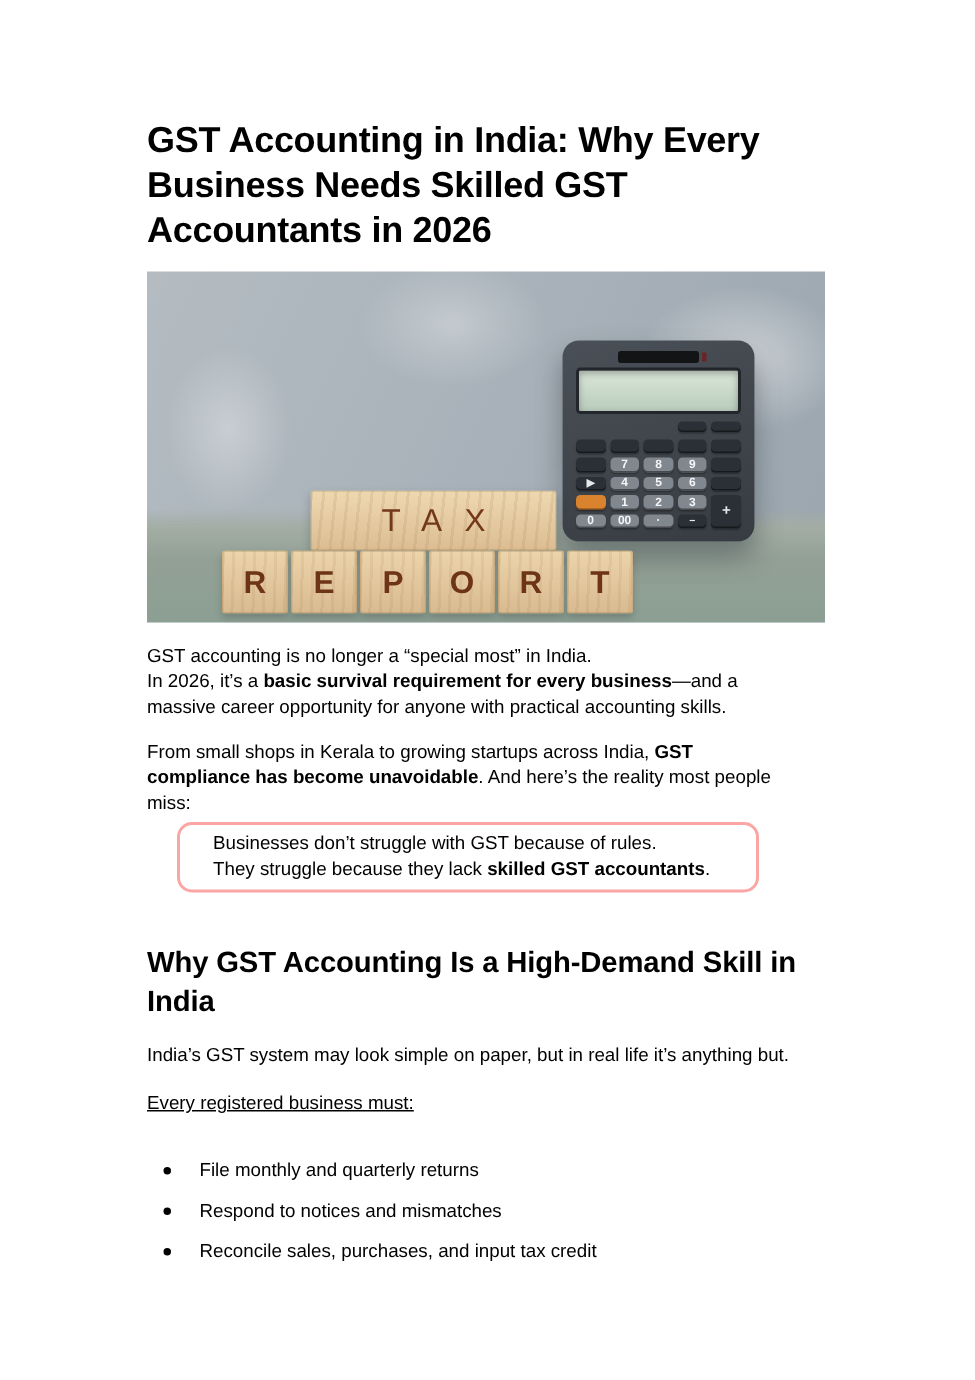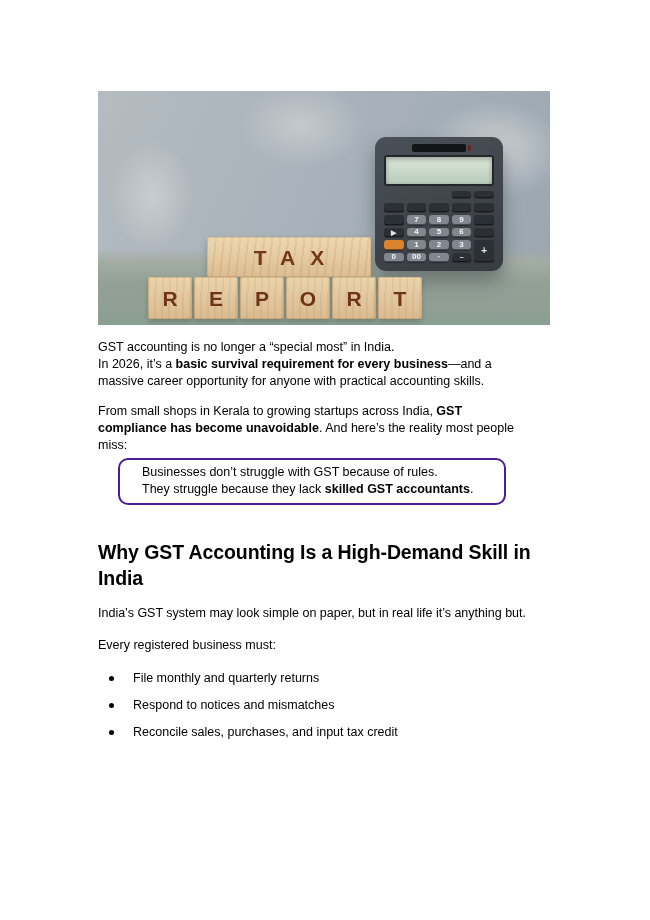--- a/index.html
+++ b/index.html
@@ -10,31 +10,31 @@
   }
   .page { padding:79px 97px 0 98px; }
 
   h1 { margin:0; font-size:24px; line-height:30px; font-weight:700; letter-spacing:-0.2px; }
   h2 { margin:34px 0 0; font-size:19.5px; line-height:26px; font-weight:700; letter-spacing:-0.1px; }
   .line { display:block; }
 
   p { margin:14px 0 0; }
   .p2 { margin-top:13px; }
   .p3 { margin-top:14px; white-space:nowrap; }
-  .p4, .p5 { margin-top:15px; }
+  .p4, .p5 { margin-top:15px;text-decoration:underline; }
   b { font-weight:700; }
 
   
   .callout {
     box-sizing:border-box; margin:4px 0 0 20px; width:388px;
-    border:2px solid #4c1d95; border-radius:10px; padding:4px 14px 5px 22px;
+    border:2px solid #fca5a5; border-radius:10px; padding:4px 14px 5px 22px;
   }
 
   
-  ul.bullets { margin:16px 0 0; padding:0; list-style:none; }
+  ul.bullets { margin:28px 0 0; padding:0; list-style:none; }
   ul.bullets li { position:relative; padding-left:35px; margin-top:10px; }
   ul.bullets li:first-child { margin-top:0; }
   ul.bullets li::before {
     content:""; position:absolute; left:11px; top:6px;
     width:5px; height:5px; border-radius:50%; background:#000;
   }
 
   
   figure.hero {
     position:relative; margin:12px 0 0; width:452px; height:234px; overflow:hidden;
@@ -87,38 +87,43 @@
   .k-sm { height:72%; align-self:center; }
   .k-empty { visibility:hidden; }
 
   .tax-block {
     position:absolute; left:109px; top:146px; width:164px; height:40px;
     background:
       repeating-linear-gradient(96deg, rgba(150,105,55,.12) 0 2px, rgba(0,0,0,0) 2px 8px),
       linear-gradient(180deg, #eed8b0, #dcbd92);
     border-radius:2px; box-shadow:0 3px 6px rgba(70,80,75,.35), inset 0 0 0 1px rgba(150,110,60,.2);
     display:flex; align-items:center; justify-content:center;
-    color:#73381a; font-weight:700; font-size:21px; letter-spacing:15px; padding-left:15px; box-sizing:border-box;
+    color:#73381a; font-weight:400; font-size:21px; letter-spacing:15px; padding-left:15px; box-sizing:border-box;
   }
   .report-row { position:absolute; left:50px; top:186px; display:flex; gap:2px; }
   .wood-letter {
     width:44px; height:42px;
     background:
       repeating-linear-gradient(92deg, rgba(150,105,55,.10) 0 2px, rgba(0,0,0,0) 2px 7px),
       linear-gradient(180deg, #ecd4ab, #d9ba90);
     border-radius:2px; box-shadow:0 3px 5px rgba(60,70,60,.3), inset 0 0 0 1px rgba(150,110,60,.25);
     display:flex; align-items:center; justify-content:center;
     color:#6e3418; font-weight:700; font-size:21px;
   }
 </style>
 </head>
 <body>
 
 <div class="page">
 
+  <h1>
+    <span class="line">GST Accounting in India: Why Every</span>
+    <span class="line">Business Needs Skilled GST</span>
+    <span class="line">Accountants in 2026</span>
+  </h1>
 
   <figure class="hero" aria-label="Wooden blocks spelling TAX REPORT on a table beside a desk calculator against a plastered wall">
     <div class="htable"></div>
     <div class="calc">
       <div class="solar"></div>
       <div class="lcd"><span></span></div>
       <div class="keys">
           <span class="key k-empty"></span>
           <span class="key k-empty"></span>
           <span class="key k-empty"></span>

